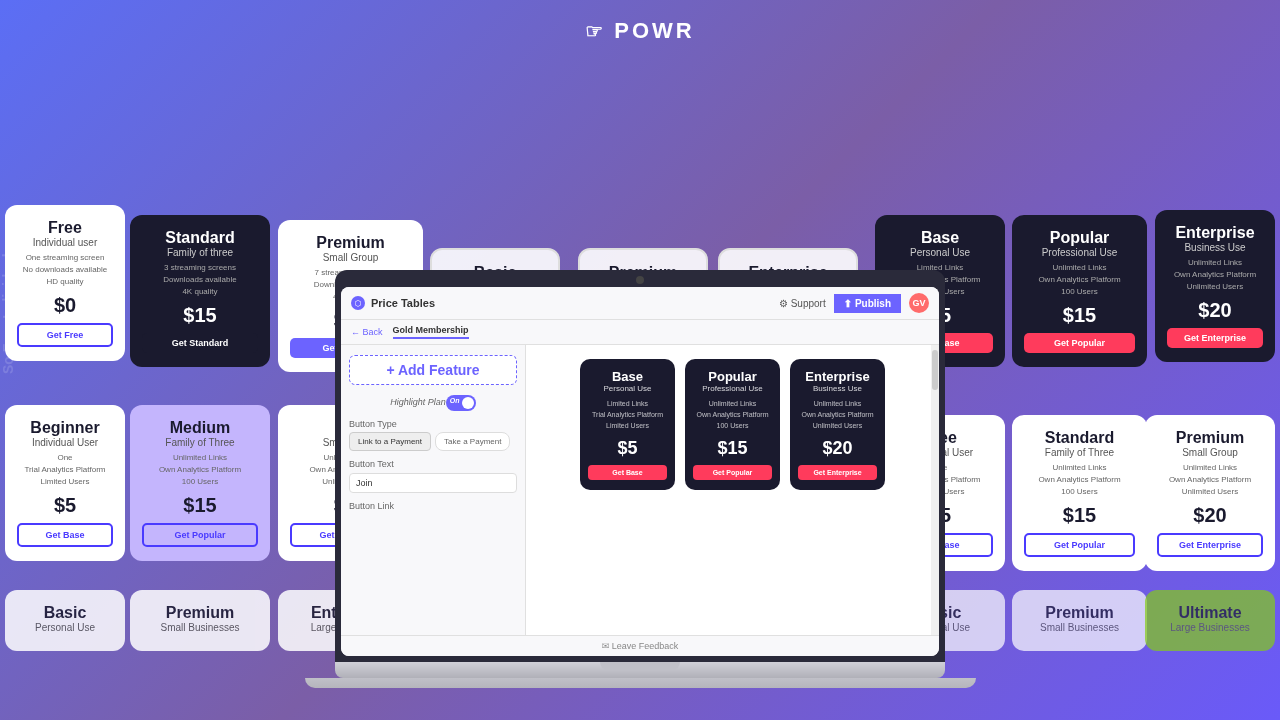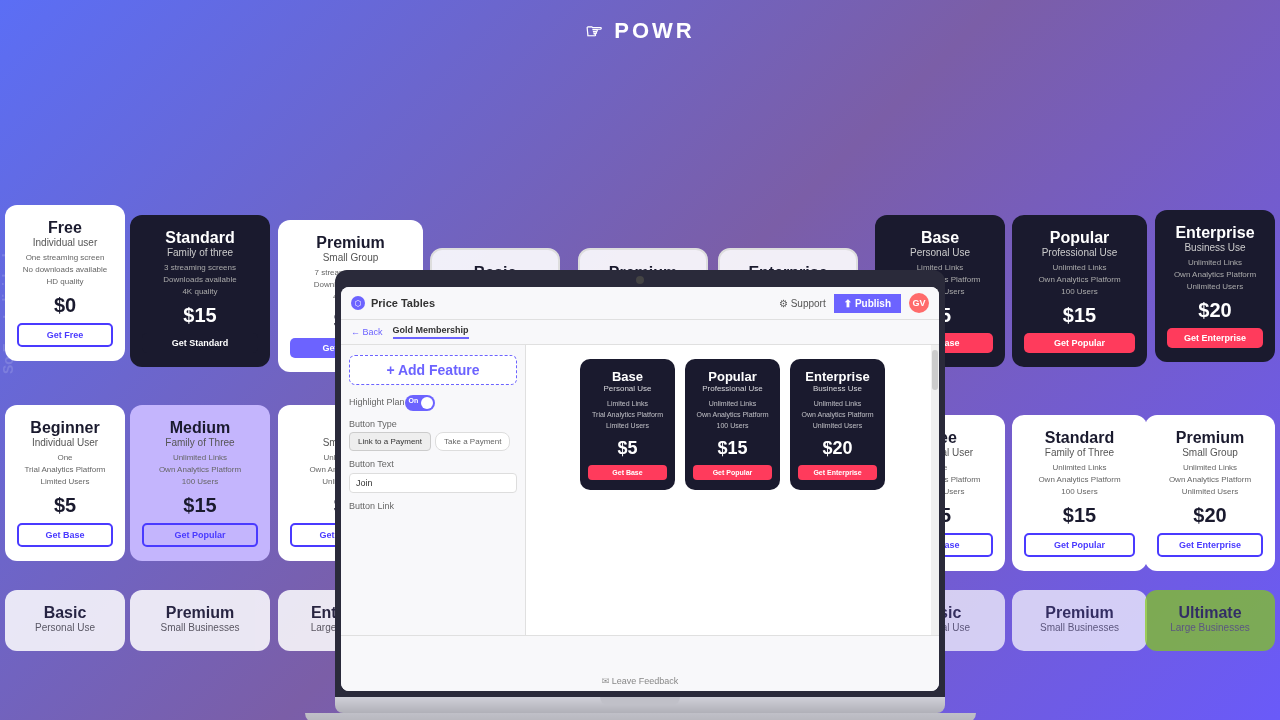--- a/index.html
+++ b/index.html
@@ -405,21 +405,22 @@
     }
     .form-label {
       font-size: 9px;
       color: #666;
       margin-bottom: 3px;
       display: block;
     }
     .toggle-row {
       display: flex;
       align-items: center;
-      justify-content: flex-start;
+      justify-content: center;
+      font-style: italic;
     }
     .toggle {
       width: 30px;
       height: 16px;
       background: #6c63ff;
       border-radius: 8px;
       position: relative;
       cursor: pointer;
     }
     .toggle::after {
@@ -561,21 +562,20 @@
       background: #f8f8fa;
       border-top: 1px solid #e0e0e0;
       display: flex;
       align-items: center;
       justify-content: center;
     }
     .leave-feedback {
       font-size: 9px;
       color: #888;
       cursor: pointer;
-      margin-top: 35px;
     }
 
     .so-free-text {
       position: absolute;
       left: 0;
       top: 212px;
       writing-mode: vertical-rl;
       text-orientation: mixed;
       transform: rotate(180deg);
       color: rgba(255,255,255,0.15);

